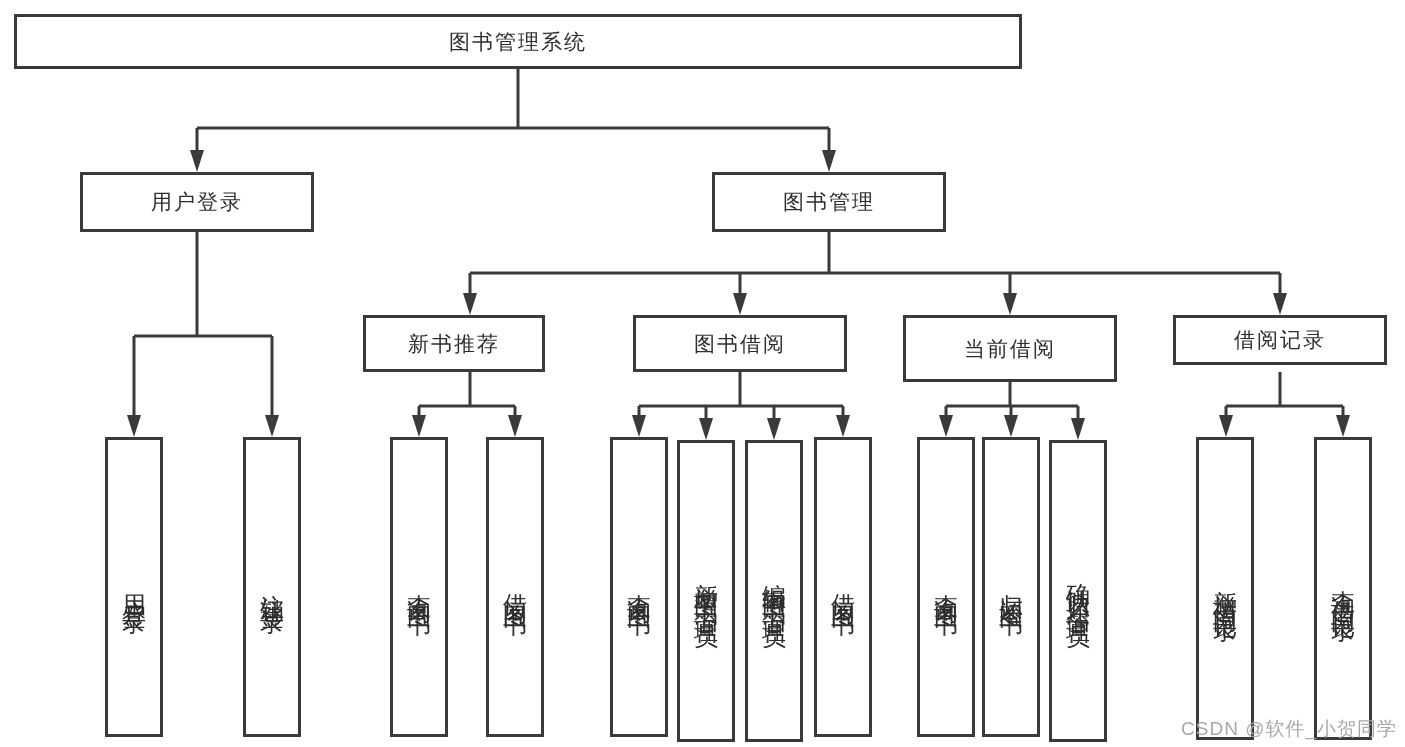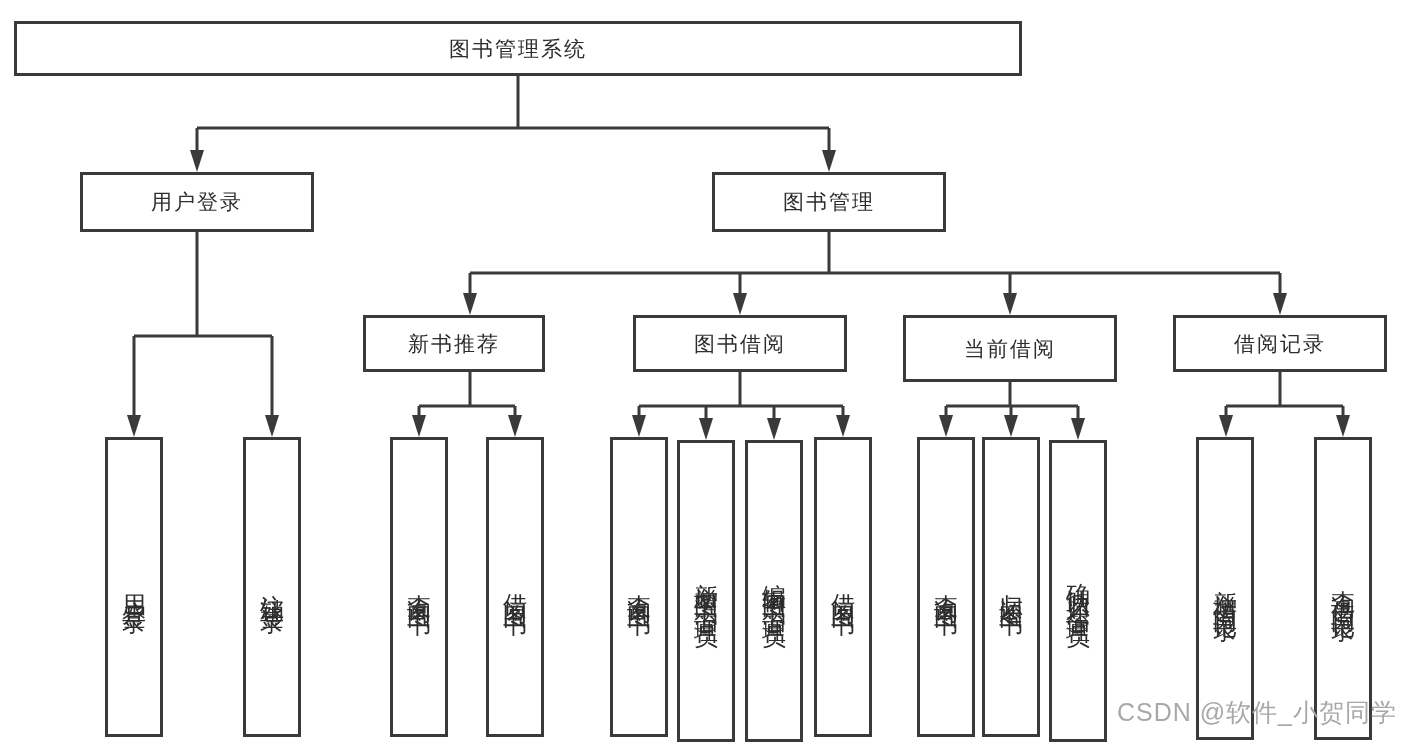--- a/index.html
+++ b/index.html
@@ -34,22 +34,22 @@
   .box.v span{
     writing-mode:vertical-rl;
     text-orientation:mixed;
     font-size:24px;
     letter-spacing:6px;
     line-height:1;
     white-space:nowrap;
   }
   .watermark{
     position:absolute;
-    right:8px;bottom:18px;
-    font-size:25px;
+    right:8px;bottom:5px;
+    font-size:19px;
     color:var(--color-watermark);
     letter-spacing:1px;
     z-index:3;
     white-space:nowrap;
   }
 </style>
 </head>
 <body>
 
 <div class="stage">
@@ -83,41 +83,41 @@
     <path class="line" d="M1010 372 V406 M946 406 H1078 M946 406 V417 M1011 406 V417 M1078 406 V420"></path>
     <polygon class="arrow" points="939,415 953,415 946,437"></polygon>
     <polygon class="arrow" points="1004,415 1018,415 1011,437"></polygon>
     <polygon class="arrow" points="1071,418 1085,418 1078,440"></polygon>
 
     <path class="line" d="M1280 372 V406 M1226 406 H1343 M1226 406 V417 M1343 406 V417"></path>
     <polygon class="arrow" points="1219,415 1233,415 1226,437"></polygon>
     <polygon class="arrow" points="1336,415 1350,415 1343,437"></polygon>
   </svg>
 
-  <div class="box h" style="left:14px;top:21px;width:1008px;height:55px">
+  <div class="box h" style="left:14px;top:14px;width:1008px;height:55px">
     <span>图书管理系统</span>
   </div>
 
   <div class="box h" style="left:80px;top:172px;width:234px;height:60px">
     <span>用户登录</span>
   </div>
   <div class="box h" style="left:712px;top:172px;width:234px;height:60px">
     <span>图书管理</span>
   </div>
 
   <div class="box h" style="left:363px;top:315px;width:182px;height:57px">
     <span>新书推荐</span>
   </div>
   <div class="box h" style="left:633px;top:315px;width:214px;height:57px">
     <span>图书借阅</span>
   </div>
   <div class="box h" style="left:903px;top:315px;width:214px;height:67px">
     <span>当前借阅</span>
   </div>
-  <div class="box h" style="left:1173px;top:315px;width:214px;height:57px">
+  <div class="box h" style="left:1173px;top:315px;width:214px;height:50px">
     <span>借阅记录</span>
   </div>
 
   <div class="box v" style="left:105px;top:437px;width:58px;height:300px">
     <span>用户登录</span>
   </div>
   <div class="box v" style="left:243px;top:437px;width:58px;height:300px">
     <span>注销登录</span>
   </div>
 

